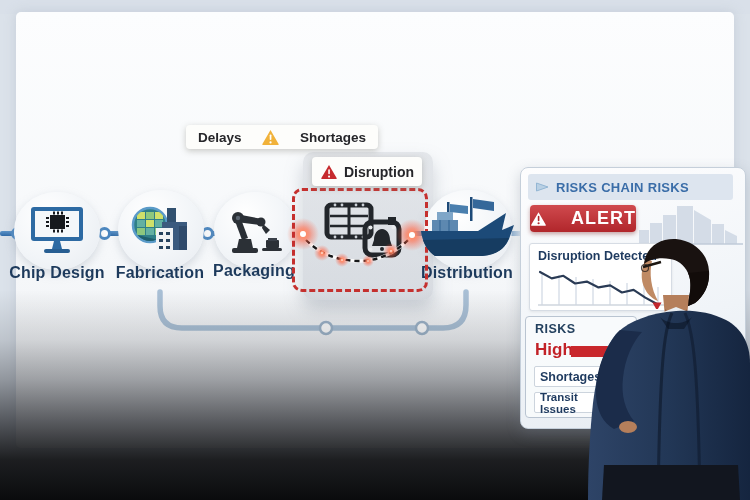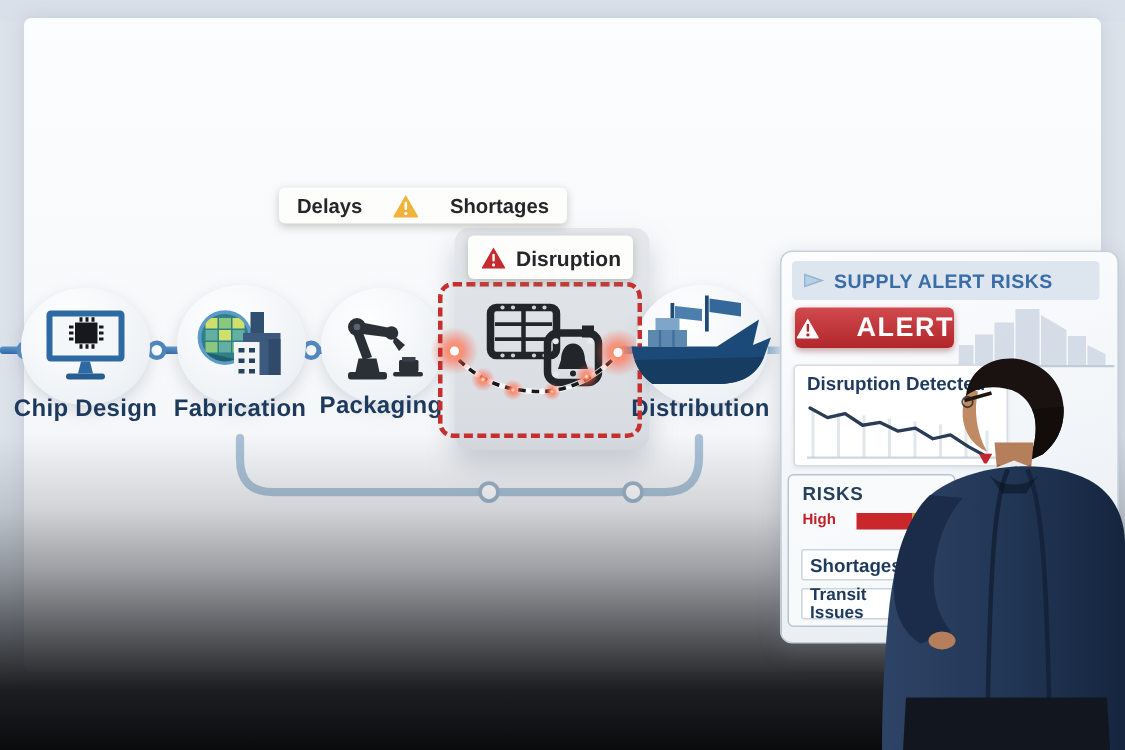--- a/index.html
+++ b/index.html
@@ -263,21 +263,21 @@
         <rect x="73" y="30" width="12" height="20"></rect>
         <polygon points="86,36 98,42 98,50 86,50"></polygon>
       </g>
       <line x1="0" y1="50" x2="104" y2="50" stroke="#c0cbd8" stroke-width="1.5"></line>
     </svg>
 
     <div class="abs" id="panel-header">
       <svg width="15" height="14" viewBox="0 0 15 14">
         <path d="M1.5 3 L13 7 L1.5 11 Z" fill="#b9d0e4" stroke="#93b6d4" stroke-width="1"></path>
       </svg>
-      <span id="panel-title">SUPPLY ALERT RISKS</span>
+      <span id="panel-title">RISKS CHAIN RISKS</span>
     </div>
 
     <div class="abs" id="alert-banner">
       <svg width="20" height="18" viewBox="0 0 19 17">
         <path d="M9.5 1 L17.6 15 Q18.2 16 17 16 L2 16 Q0.8 16 1.4 15 Z" fill="#ffffff"></path>
         <rect x="8.7" y="5" width="1.8" height="6" rx="0.9" fill="#b1262b"></rect>
         <circle cx="9.6" cy="13.3" r="1.2" fill="#b1262b"></circle>
       </svg>
       <span id="alert-label">ALERT</span>
     </div>
@@ -297,21 +297,21 @@
         </g>
         <line x1="4" y1="40" x2="130" y2="40" stroke="#cfd6de" stroke-width="1.5"></line>
         <polyline points="6.0,7.0 17.7,13.4 29.4,10.8 41.1,18.5 52.8,16.6 64.5,22.4 76.2,20.4 87.9,27.5 99.6,24.9 111.3,32.6 123.0,39.0" fill="none" stroke="#2a3b55" stroke-width="2.2" stroke-linejoin="round" stroke-linecap="round"></polyline>
         <path id="chart-marker" d="M-4.5 -2.5 L4.5 -2.5 L0 5.5 Z" fill="#c1272d" transform="translate(123,40)"></path>
       </svg>
     </div>
 
     <div class="abs" id="risks-box">
       <div class="abs" style="left:9px;top:5px;font-size:12.5px;font-weight:700;color:#24415f;letter-spacing:.5px">RISKS</div>
       <div class="abs" style="left:9px;top:23px;display:flex;align-items:center">
-        <span style="font-size:10px;font-weight:800;color:#c22127;width:36px">High</span>
+        <span style="font-size:17px;font-weight:800;color:#c22127;width:36px">High</span>
         <span style="display:flex;width:55px;height:11px;margin-top:2px">
           <span style="background: rgb(201, 39, 44); height: 100%; width: 67%;"></span>
           <span style="background:#f0912d;height:100%;flex:1"></span>
         </span>
       </div>
       <div class="abs" style="left:8px;top:49px;display:flex;gap:5px">
         <span class="risk-row-box" style="width:68px;height:21px;padding-left:5px">
           <span class="risk-label" style="font-size:12.5px">Shortages</span>
         </span>
         <span class="risk-row-box" style="width:18px;height:21px;justify-content:center">

